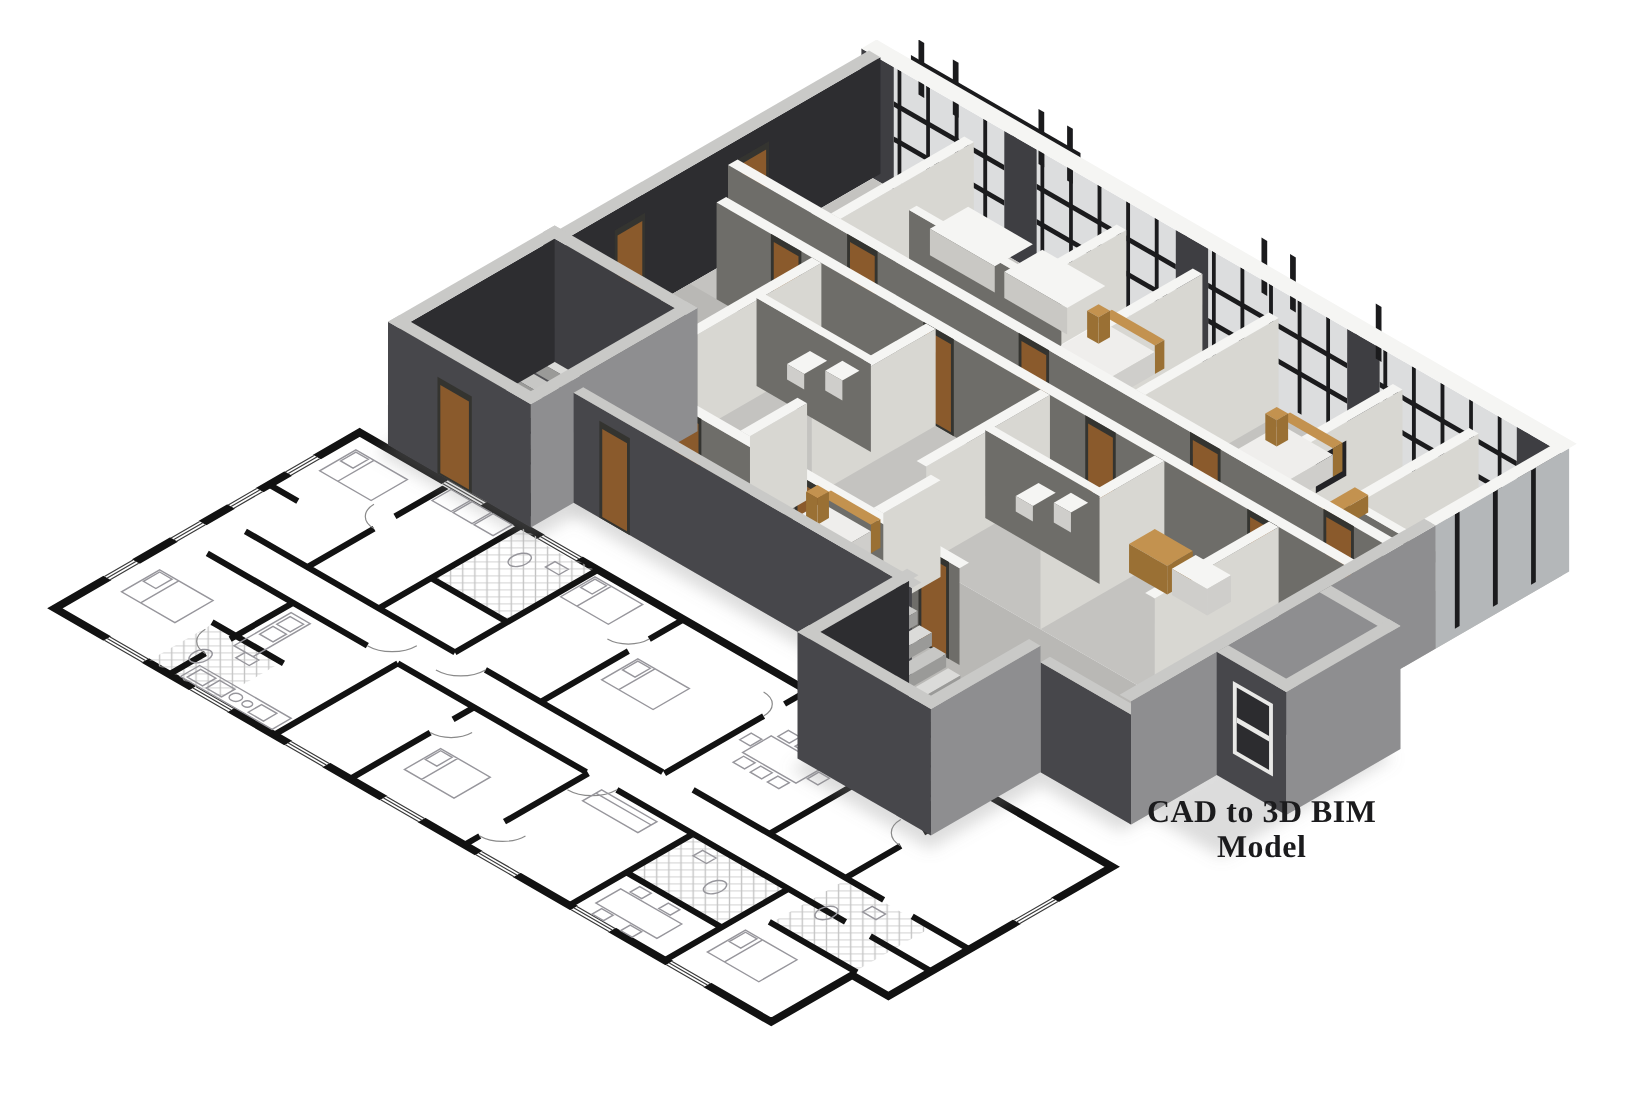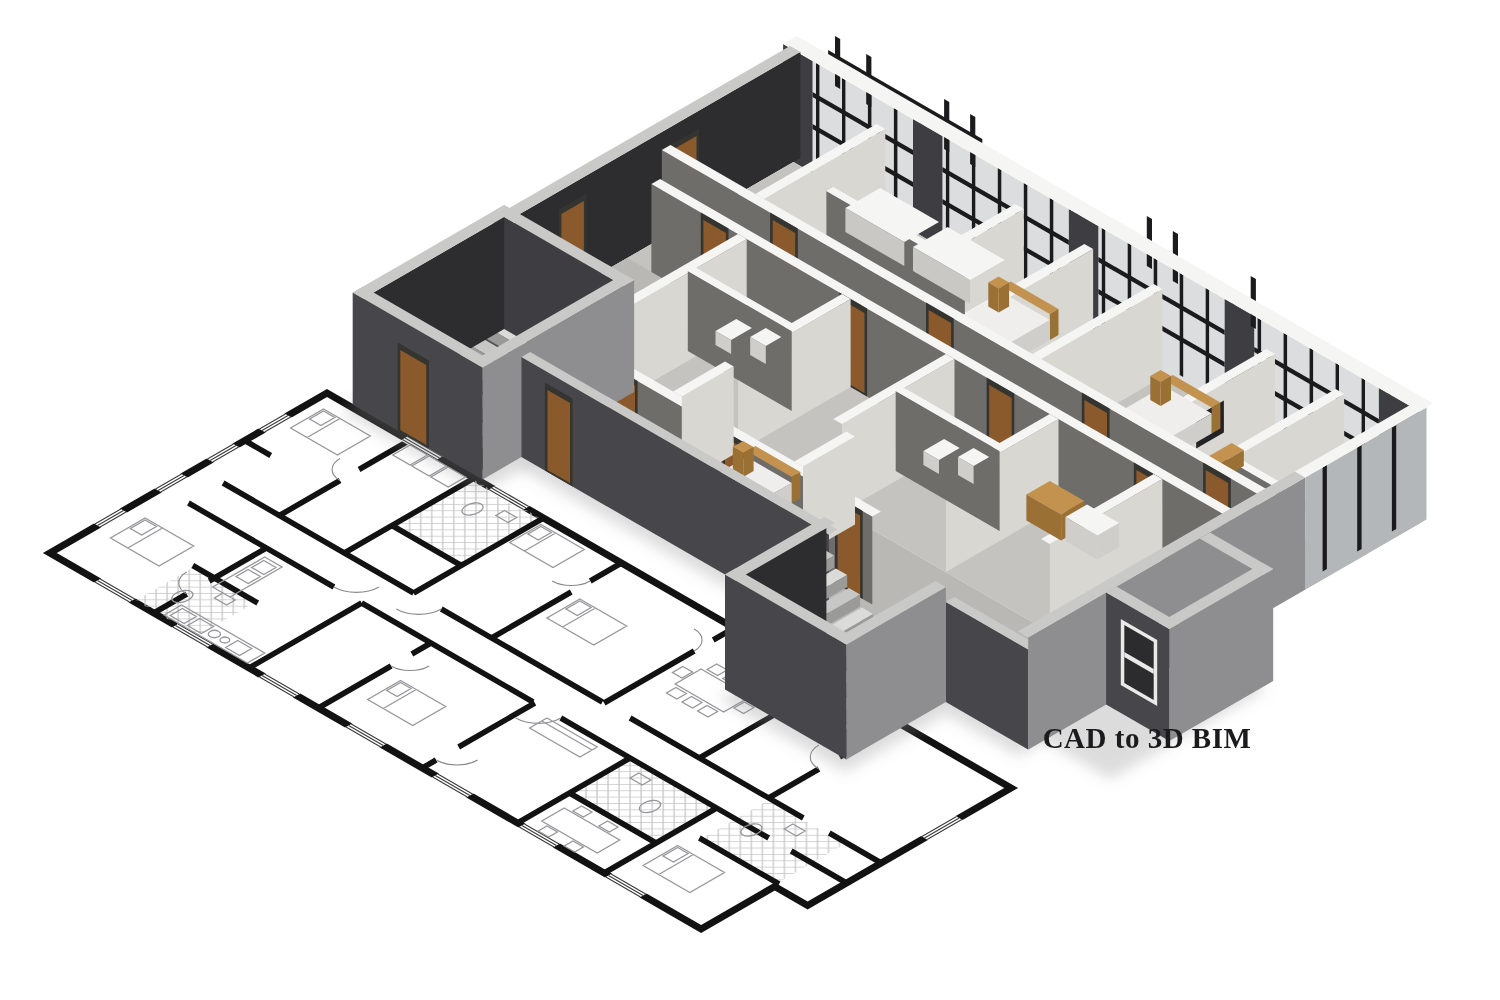--- a/index.html
+++ b/index.html
@@ -369,14 +369,15 @@
         <polygon points="824.6,517.0 835.0,523.0 735.4,580.5 725.0,574.5" fill="#c9c9c7"></polygon>
         <polygon points="945.9,587.0 846.3,644.5 846.3,759.5 945.9,702.0" fill="#8e8e90"></polygon>
         <polygon points="935.5,581.0 945.9,587.0 846.3,644.5 835.9,638.5" fill="#c9c9c7"></polygon>
         <polygon points="725.0,574.5 846.3,644.5 846.3,759.5 725.0,689.5" fill="#47474b"></polygon>
         <polygon points="735.4,568.5 856.7,638.5 846.3,644.5 725.0,574.5" fill="#c9c9c7"></polygon>
       </g>
   </svg>
 
   <div class="caption">
     <div>CAD to 3D BIM</div>
+    <div>Model</div>
   </div>
 </div>
 
 </body></html>

